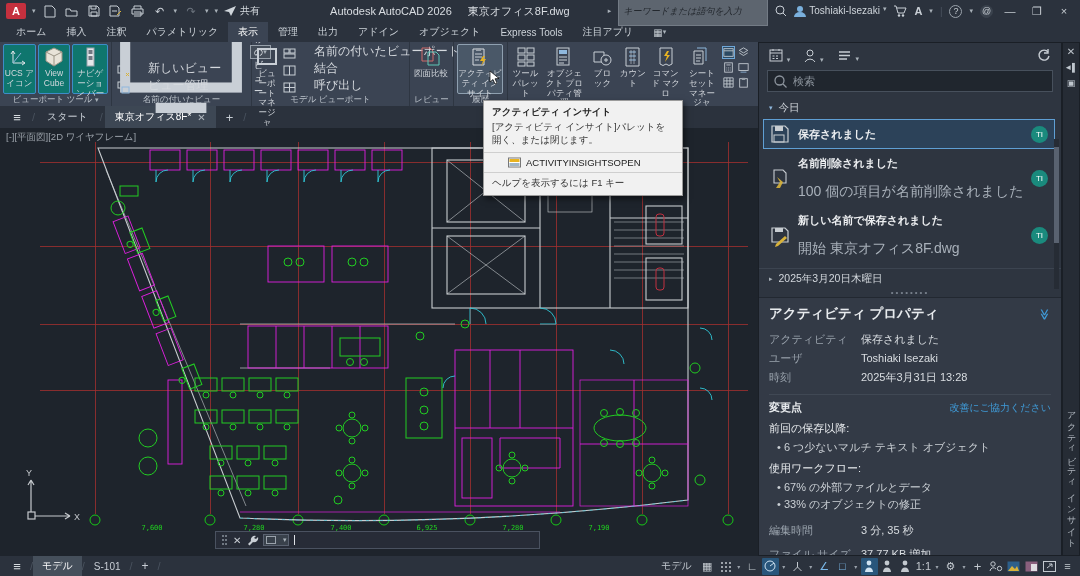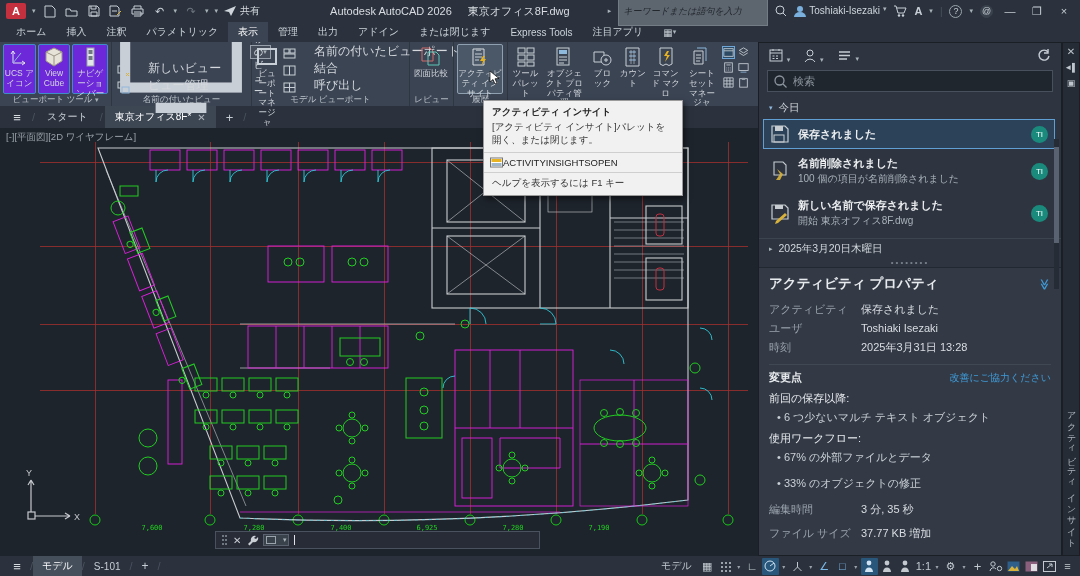--- a/index.html
+++ b/index.html
@@ -23,38 +23,38 @@
 
 .rtabs{position:absolute;top:22px;left:0;width:1080px;height:20px;background:#2b323d;display:flex;align-items:stretch;padding-left:6px;z-index:40}
 .rtab{display:flex;align-items:center;padding:0 10px;color:#ccd2d8;font-size:10px;white-space:nowrap}
 .rtab.active{background:#3b4453;color:#fff}
 
 .ribbon{position:absolute;top:42px;left:0;width:758px;height:64px;background:#3b4453;display:flex;z-index:30}
 .panel{position:relative;height:64px;border-right:1px solid #2e3642;padding:2px 3px 12px 3px;display:flex;gap:2px}
 .plabel{position:absolute;bottom:0;left:0;right:0;height:12px;text-align:center;font-size:8.5px;color:#bdc4cc;white-space:nowrap;overflow:hidden}
 .bigbtn{width:44px;display:flex;flex-direction:column;align-items:center;justify-content:flex-start;color:#d5d9de;font-size:8.5px;line-height:1.15;text-align:center;border:1px solid transparent;border-radius:2px;padding-top:1px}
 .bigbtn .bi{width:22px;height:22px;margin-bottom:1px}
-.bigbtn.toggled{background:#6d28d9;border-color:#3e8cc8}
+.bigbtn.toggled{background:#0f766e;border-color:#3e8cc8}
 .bigbtn.hover{background:#4a5868;border-color:#8fa0b0}
 .rowbtns{display:flex;flex-direction:column;justify-content:flex-start;gap:1px}
 .rowbtn{display:flex;align-items:flex-end;gap:18px;height:16px;color:#d5d9de;font-size:12px;white-space:nowrap;padding:0 2px}
 .rowbtn .ri{width:13px;height:13px;flex:0 0 auto}
 .vdrop{display:flex;align-items:center;gap:3px;height:16px}
 .vdrop .box{width:112px;height:14px;background:#444d59;border:1px solid #97a0aa;color:#e2e6ea;font-size:9px;display:flex;align-items:center;padding:0 3px;justify-content:space-between}
 .minigrid{display:grid;grid-template-columns:repeat(2,14px);grid-auto-rows:14px;gap:1px;align-content:start;padding-top:2px}
 .mini{width:13px;height:13px;border:1px solid transparent}
 .mini svg{display:block}
 .mini.sel{border-color:#6fa7d8;background:#2c4a63}
 
 .cursor{position:absolute;width:11px;height:15px;right:2px;bottom:8px;z-index:60}
 
 .tooltip{position:absolute;left:483px;top:100px;width:200px;background:#f1f1f1;border:1px solid #9b9b9b;box-shadow:2px 3px 6px rgba(0,0,0,.5);z-index:70;color:#222;font-size:9.5px}
 .tooltip .tt-title{font-weight:bold;padding:5px 8px 2px}
 .tooltip .tt-desc{padding:0 8px 5px;border-bottom:1px solid #cfcfcf;color:#333}
-.tooltip .tt-cmd{display:flex;align-items:center;padding:4px 6px;border-bottom:1px solid #cfcfcf;font-size:9.5px;color:#222}
+.tooltip .tt-cmd{display:flex;align-items:center;gap:5px;padding:4px 24px;border-bottom:1px solid #cfcfcf;font-size:9.5px;color:#222}
 .tooltip .tt-help{padding:4px 8px 5px;color:#333}
 
 .ftabs{position:absolute;top:106px;left:0;width:758px;height:22px;background:#2b323d;display:flex;align-items:stretch;gap:2px;padding-left:4px;z-index:20}
 .burger{width:26px;display:flex;align-items:center;justify-content:center;color:#d5dade;font-size:13px}
 .ftab{display:flex;align-items:center;gap:6px;padding:0 10px;color:#c7cdd4;font-size:10px}
 .ftab.active{background:#3d4754;color:#fff}
 .ftab .x{color:#aeb5bd;font-size:10px}
 .slash{color:#49525e;align-self:center;font-size:11px}
 .plustab{display:flex;align-items:center;padding:0 8px;color:#c7cdd4;font-size:13px}
 
@@ -69,21 +69,21 @@
 .pal-toolbar{height:26px;display:flex;align-items:center;gap:14px;padding:0 10px;color:#c7cdd3}
 .pal-tb-right{margin-left:auto}
 .pal-search{margin:1px 8px 6px;height:22px;background:#20262e;border:1px solid #47505c;display:flex;align-items:center;gap:6px;padding:0 6px}
 .pal-search input{flex:1;background:transparent;border:0;outline:0;color:#cfd5db;font-size:11px}
 .pal-search input::placeholder{color:#8d959e}
 .pal-group{height:20px;display:flex;align-items:center;gap:6px;padding:0 10px;color:#d2d7dc;font-size:10.5px}
 .pal-item{margin:1px 6px 1px 4px;display:flex;align-items:center;gap:8px;padding:4px 6px;border:1px solid transparent}
 .pal-item.selected{background:#2c4259;border-color:#5f9fd4}
 .pi-txt{flex:1;min-width:0}
 .pi-title{color:#eceef0;font-size:11px;font-weight:bold;white-space:nowrap}
-.pi-sub{color:#a9b1ba;font-size:10px;white-space:nowrap;margin-top:1px}
+.pi-sub{color:#a9b1ba;font-size:14px;white-space:nowrap;margin-top:12px}
 .avatar{width:17px;height:17px;border-radius:50%;background:#1a8a7d;color:#fff;font-size:8px;display:flex;align-items:center;justify-content:center;flex:0 0 auto}
 .pal-scroll{position:absolute;right:2px;top:96px;width:5px;height:150px;background:#262c35}
 .pal-thumb{position:absolute;left:0;top:8px;width:5px;height:96px;background:#596270}
 .splitter{height:9px;display:flex;align-items:center;justify-content:center;color:#79828d;font-size:8px;letter-spacing:2px}
 .props{flex:1;background:#333a46;border-top:1px solid #222831;padding:4px 10px 0;overflow:hidden}
 .props-h{display:flex;align-items:center;justify-content:space-between;color:#e8ebee;font-size:13.5px;font-weight:bold;padding:3px 0 7px}
 .props-h .chev{color:#3f9bd8;font-size:11px;transform:rotate(90deg)}
 .prow{display:flex;font-size:11px;line-height:19px}
 .prow .pl{width:92px;color:#9aa3ad;flex:0 0 auto}
 .prow .pv{color:#d9dde1}
@@ -189,21 +189,21 @@
 
 <div class="rtabs">
   <span class="rtab">ホーム</span>
   <span class="rtab">挿入</span>
   <span class="rtab">注釈</span>
   <span class="rtab">パラメトリック</span>
   <span class="rtab active">表示</span>
   <span class="rtab">管理</span>
   <span class="rtab">出力</span>
   <span class="rtab">アドイン</span>
-  <span class="rtab">または閉じます</span>
+  <span class="rtab">オブジェクト</span>
   <span class="rtab">Express Tools</span>
   <span class="rtab">注目アプリ</span>
   <span class="rtab">▦ <span class="caret">▾</span></span>
 </div>
 
 <div class="ribbon">
 
   <div class="panel" style="width:112px">
     <div class="bigbtn toggled">
       <svg class="bi" viewBox="0 0 22 22">
@@ -736,21 +736,21 @@
         <span class="pv">2025年3月31日 13:28</span>
       </div>
     <div class="changes">
       <span class="cl">変更点</span>
       <a href="#">改善にご協力ください</a>
     </div>
     <div class="sect">前回の保存以降:</div>
     <div class="bullet">• <span>6 つ少ないマルチ テキスト オブジェクト</span></div>
     <div class="sect">使用ワークフロー:</div>
     <div class="bullet">• <span>67% の外部ファイルとデータ</span></div>
-    <div class="bullet" style="margin-top:11px">• <span>33% のオブジェクトの修正</span></div>
+    <div class="bullet" style="margin-top:2px">• <span>33% のオブジェクトの修正</span></div>
     <div class="krow" style="margin-top:8px">
         <span class="pl">編集時間</span>
         <span class="pv">3 分, 35 秒</span>
       </div>
     <div class="krow">
         <span class="pl">ファイル サイズ</span>
         <span class="pv">37.77 KB 増加</span>
       </div>
   </div>
 </div>

